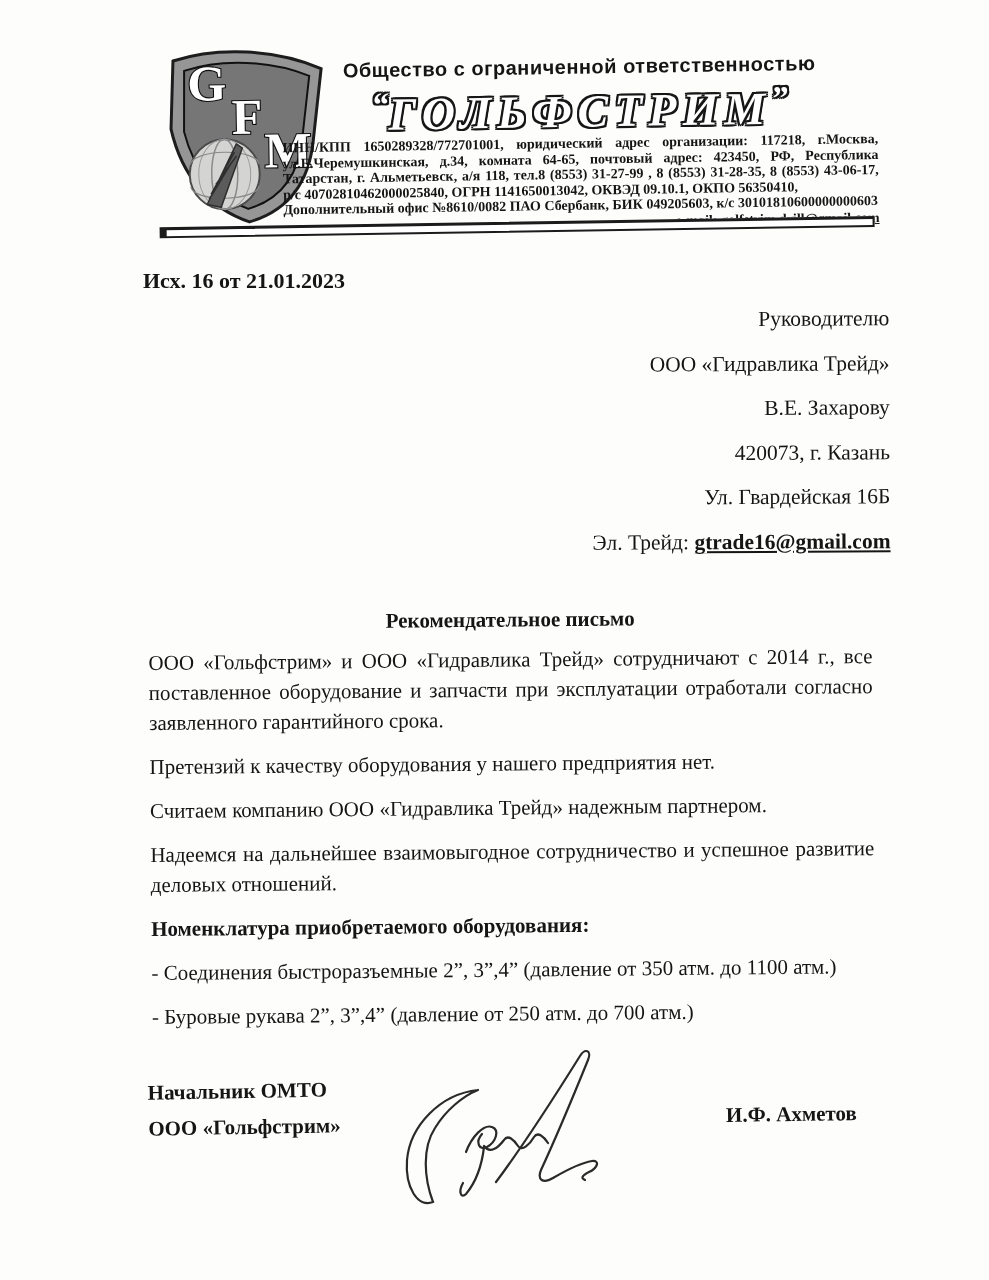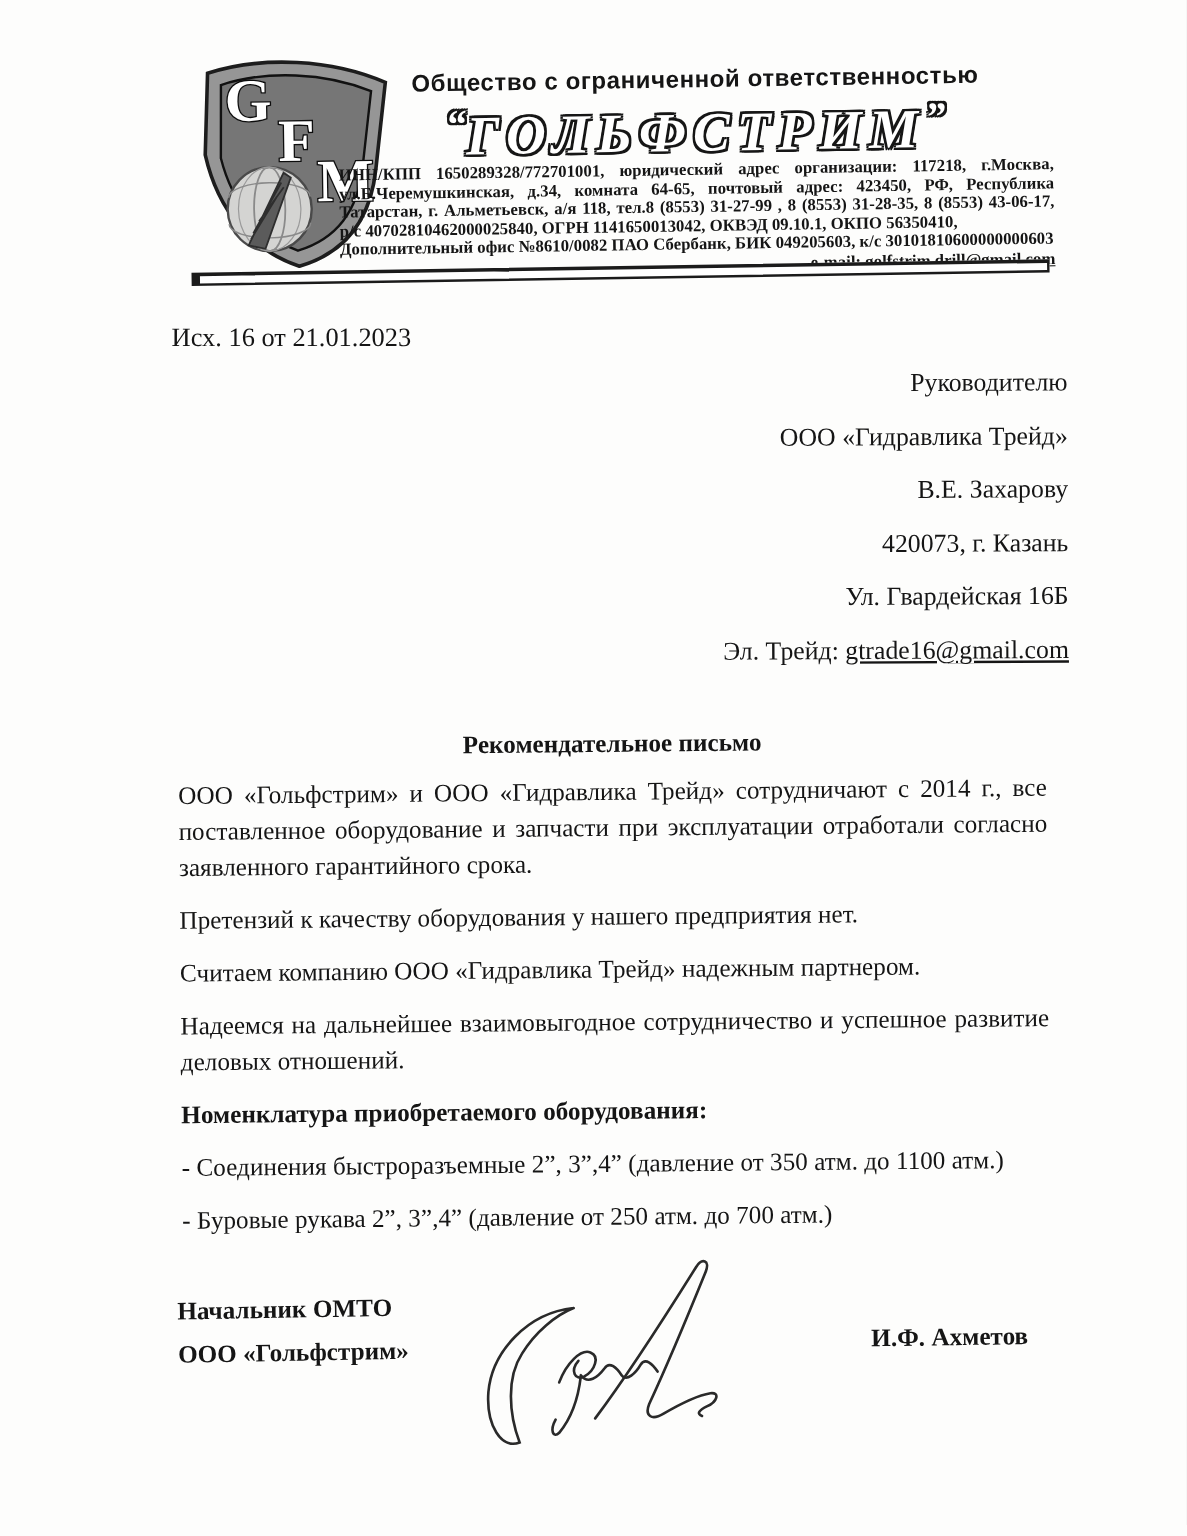--- a/index.html
+++ b/index.html
@@ -25,26 +25,26 @@
   .org-name .q{font-size:34px;letter-spacing:0;vertical-align:14px;}
   .reqs{margin-top:1px;font-weight:bold;font-size:14px;line-height:15.5px;}
   .reqs .line{text-align:justify;}
   .reqs .line.flush{text-align-last:justify;}
   .req-email{margin-top:1px;font-weight:bold;font-size:14px;line-height:16px;text-align:right;text-decoration:underline;}
   .bar{
     position:absolute;left:158px;top:222px;width:706px;height:6px;
     background:#fff;border:2px solid #1b1b1b;border-left-width:7px;border-top-width:3px;
   }
   
-  .ref-line{position:absolute;left:143px;top:268px;font-size:22px;line-height:26px;}
+  .ref-line{position:absolute;left:143px;top:268px;font-size:22px;line-height:26px;font-weight:bold;}
   .addressee{
     position:absolute;right:99px;top:297px;text-align:right;
     font-size:21.5px;line-height:44.5px;transform:rotate(-0.3deg);
   }
-  .addressee .email{text-decoration:underline;}
+  .addressee .email{text-decoration:underline;font-weight:bold;}
   
   .main{
     position:absolute;left:148px;top:610px;width:724px;
     font-size:21px;transform:rotate(-0.55deg);transform-origin:0 0;
   }
   .title{font-weight:bold;font-size:21px;line-height:26px;text-align:center;margin:0 0 12px 0;}
   .main p{margin:0 0 14px 0;line-height:30px;text-align:justify;}
   .main p.no-just{text-align:left;}
   .nomen-head{font-weight:bold;line-height:30px;margin:0 0 14px 0;}
   .nomen-item{line-height:30px;margin:0 0 14px 0;}

